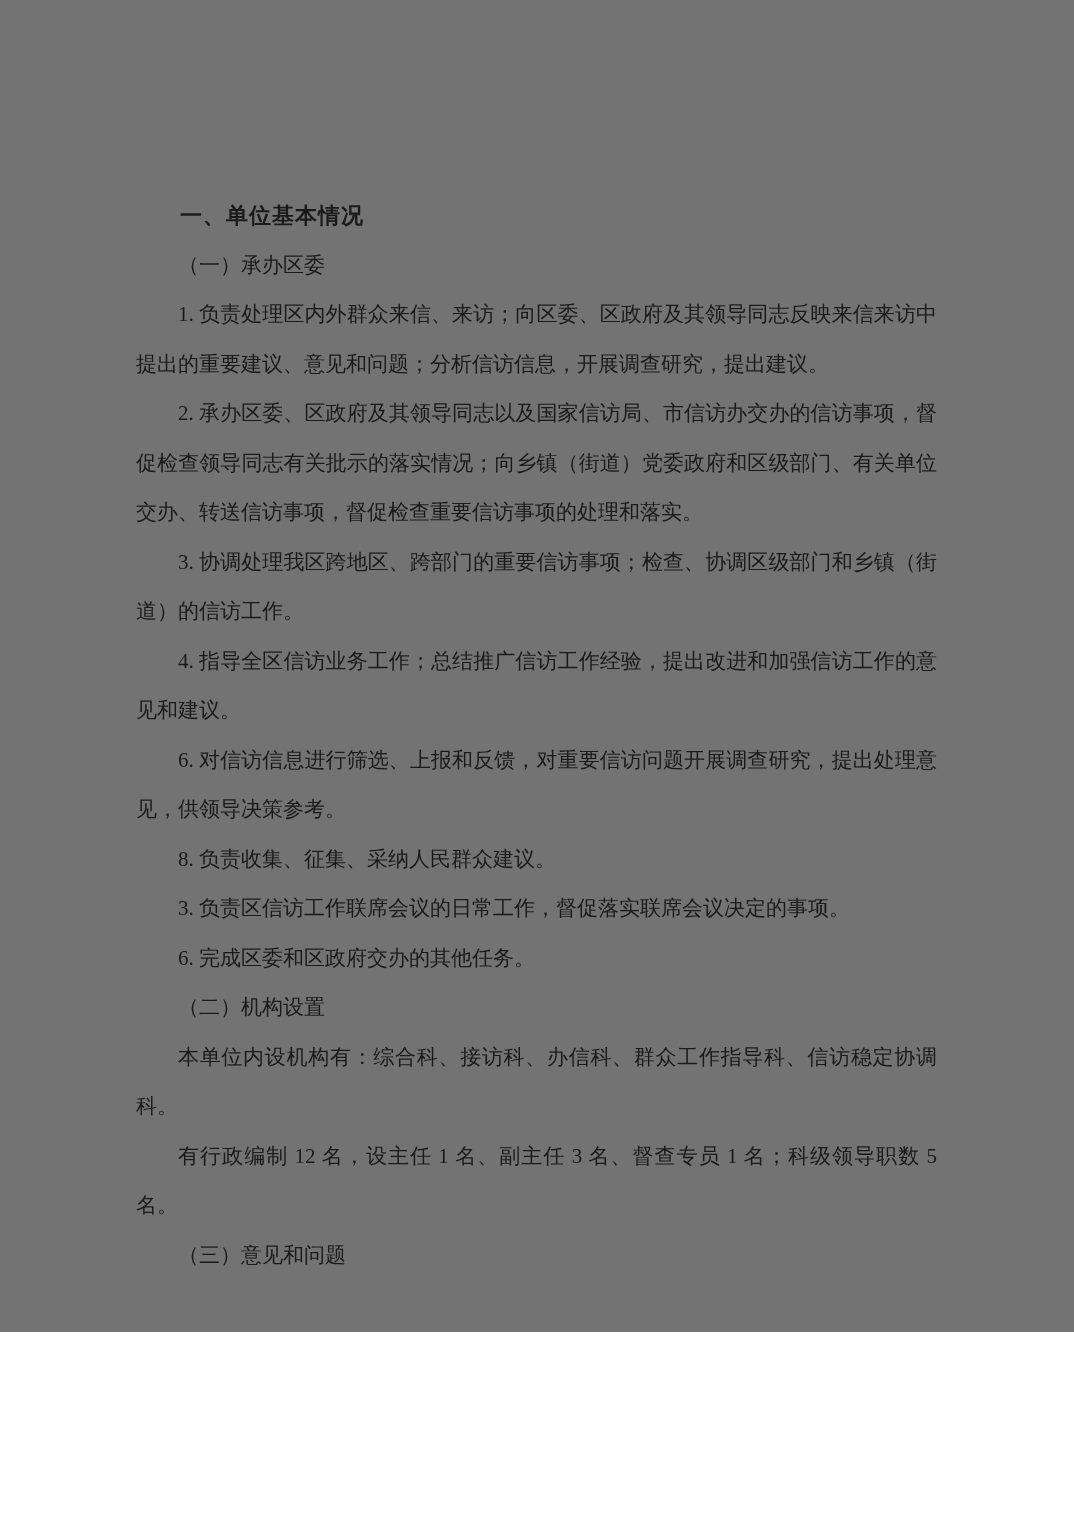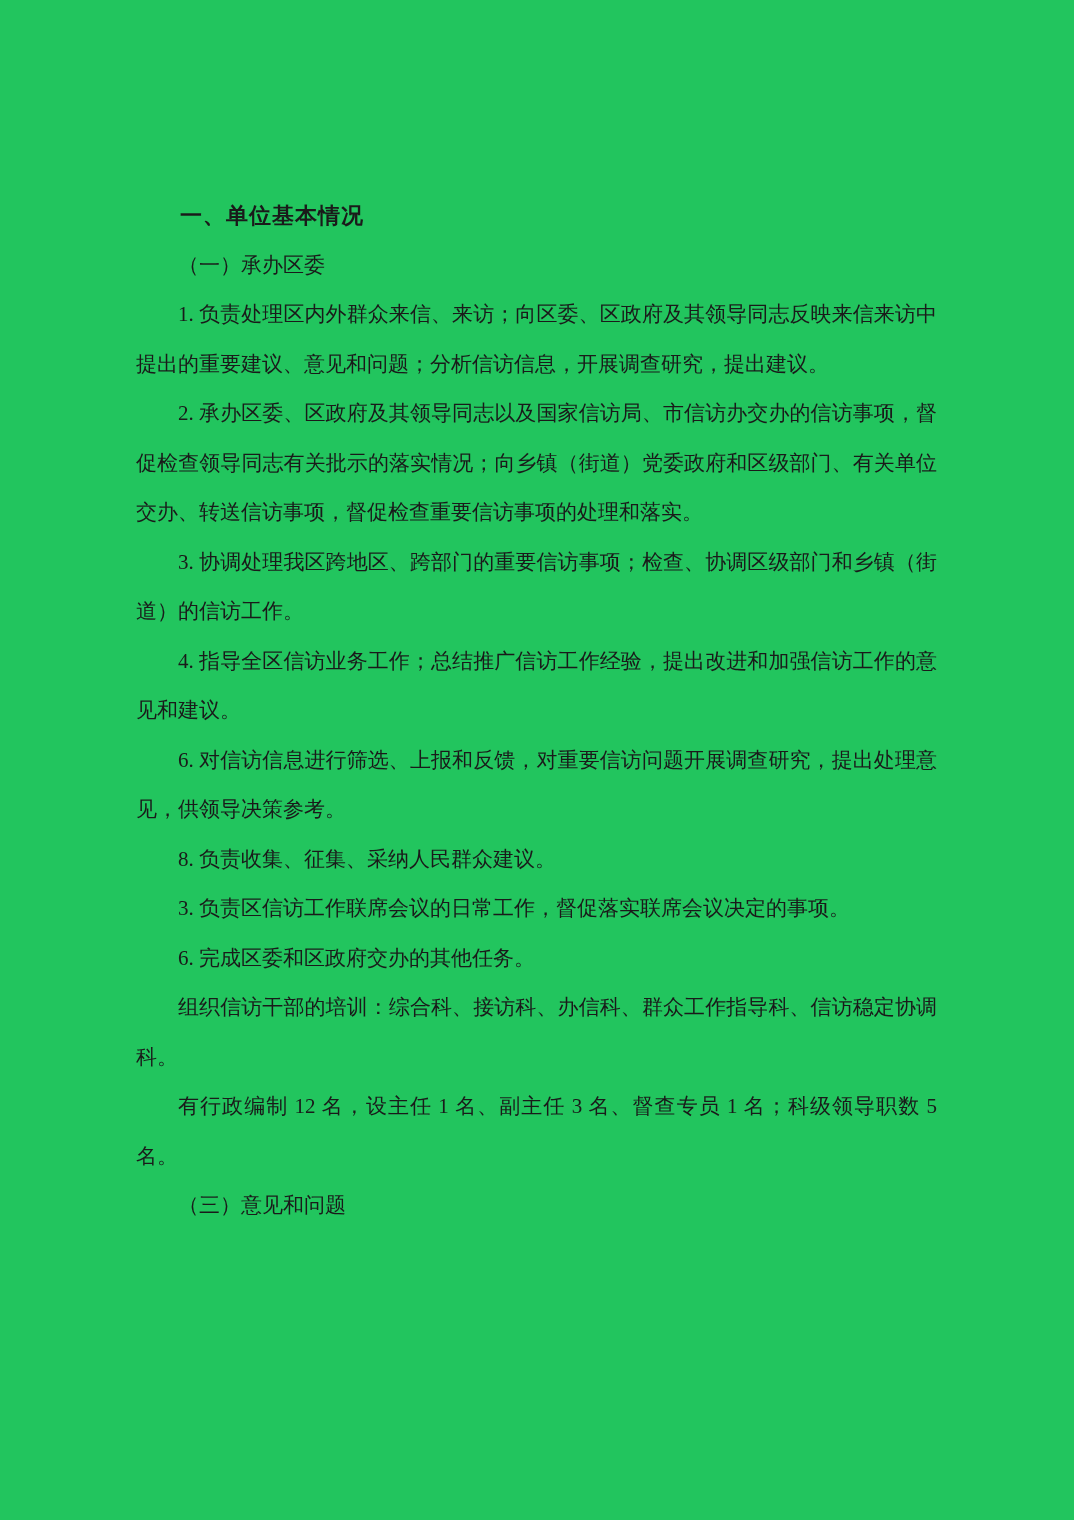--- a/index.html
+++ b/index.html
@@ -3,22 +3,22 @@
 <meta charset="utf-8">
 <style>
   html, body {
     margin: 0;
     padding: 0;
     background: #ffffff;
   }
   .page {
     position: relative;
     width: 1074px;
-    height: 1520px;
-    background: #22c55e;
+    height: 1332px;
+    background: #737373;
     overflow: hidden;
   }
   .content {
     position: absolute;
     left: 136px;
     top: 191px;
     width: 801px;
     font-family: "Liberation Serif", "DejaVu Serif", serif;
     font-size: 21px;
     line-height: 49.5px;
@@ -45,17 +45,18 @@
     <p class="heading">一、单位基本情况</p>
     <p>（一）承办区委</p>
     <p>1. 负责处理区内外群众来信、来访；向区委、区政府及其领导同志反映来信来访中提出的重要建议、意见和问题；分析信访信息，开展调查研究，提出建议。</p>
     <p>2. 承办区委、区政府及其领导同志以及国家信访局、市信访办交办的信访事项，督促检查领导同志有关批示的落实情况；向乡镇（街道）党委政府和区级部门、有关单位交办、转送信访事项，督促检查重要信访事项的处理和落实。</p>
     <p>3. 协调处理我区跨地区、跨部门的重要信访事项；检查、协调区级部门和乡镇（街道）的信访工作。</p>
     <p>4. 指导全区信访业务工作；总结推广信访工作经验，提出改进和加强信访工作的意见和建议。</p>
     <p>6. 对信访信息进行筛选、上报和反馈，对重要信访问题开展调查研究，提出处理意见，供领导决策参考。</p>
     <p>8. 负责收集、征集、采纳人民群众建议。</p>
     <p>3. 负责区信访工作联席会议的日常工作，督促落实联席会议决定的事项。</p>
     <p>6. 完成区委和区政府交办的其他任务。</p>
-    <p>组织信访干部的培训：综合科、接访科、办信科、群众工作指导科、信访稳定协调科。</p>
+    <p>（二）机构设置</p>
+    <p>本单位内设机构有：综合科、接访科、办信科、群众工作指导科、信访稳定协调科。</p>
     <p>有行政编制 12 名，设主任 1 名、副主任 3 名、督查专员 1 名；科级领导职数 5 名。</p>
     <p>（三）意见和问题</p>
   </div>
 </div>
 
 </body></html>

